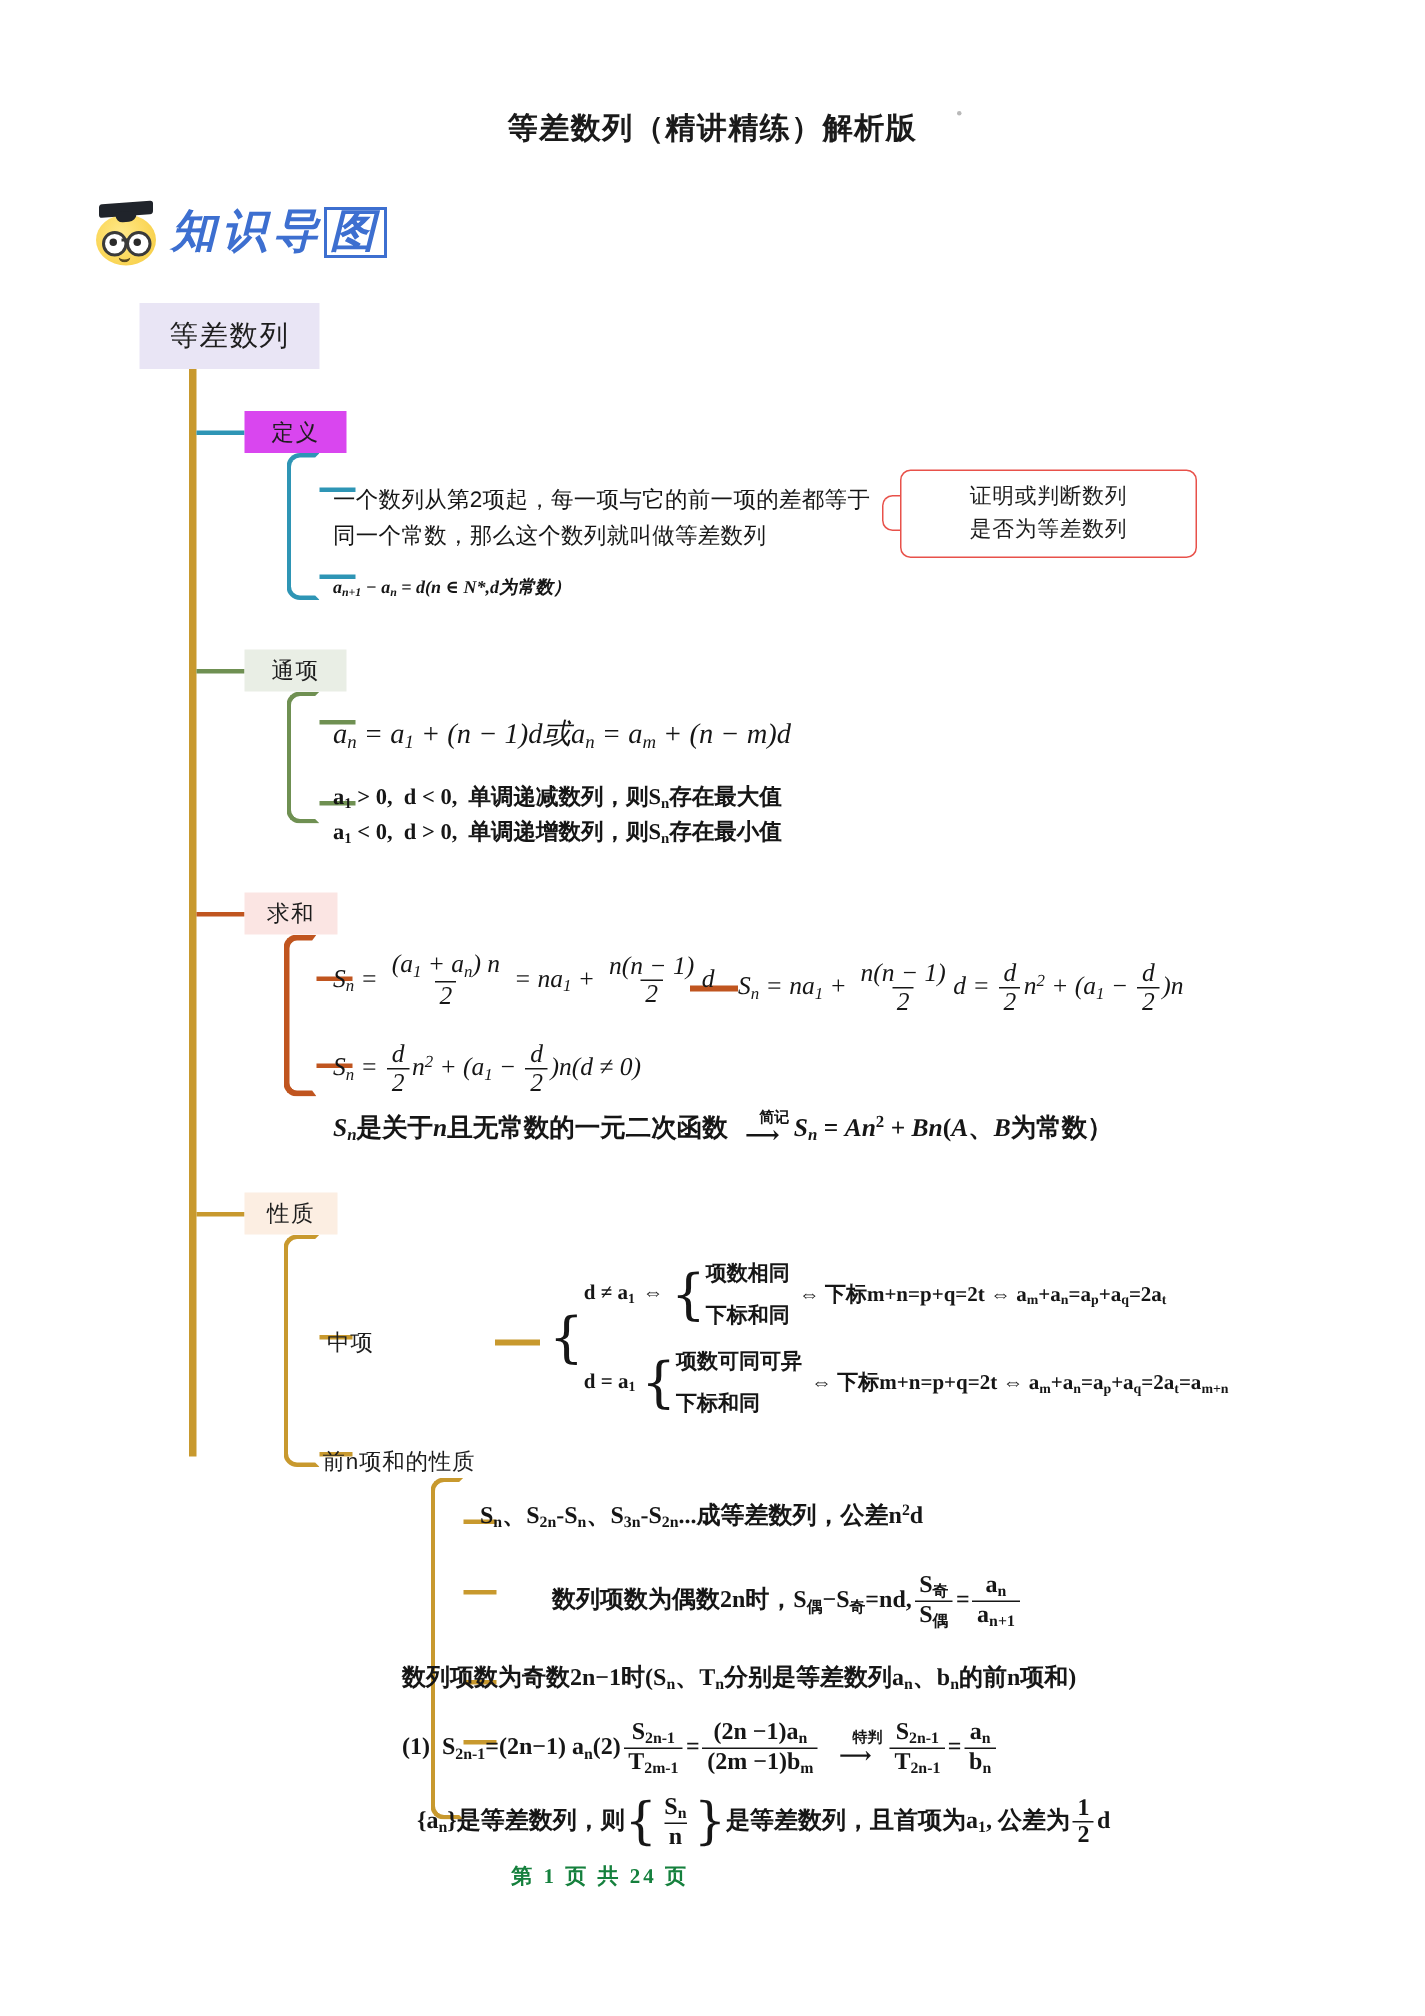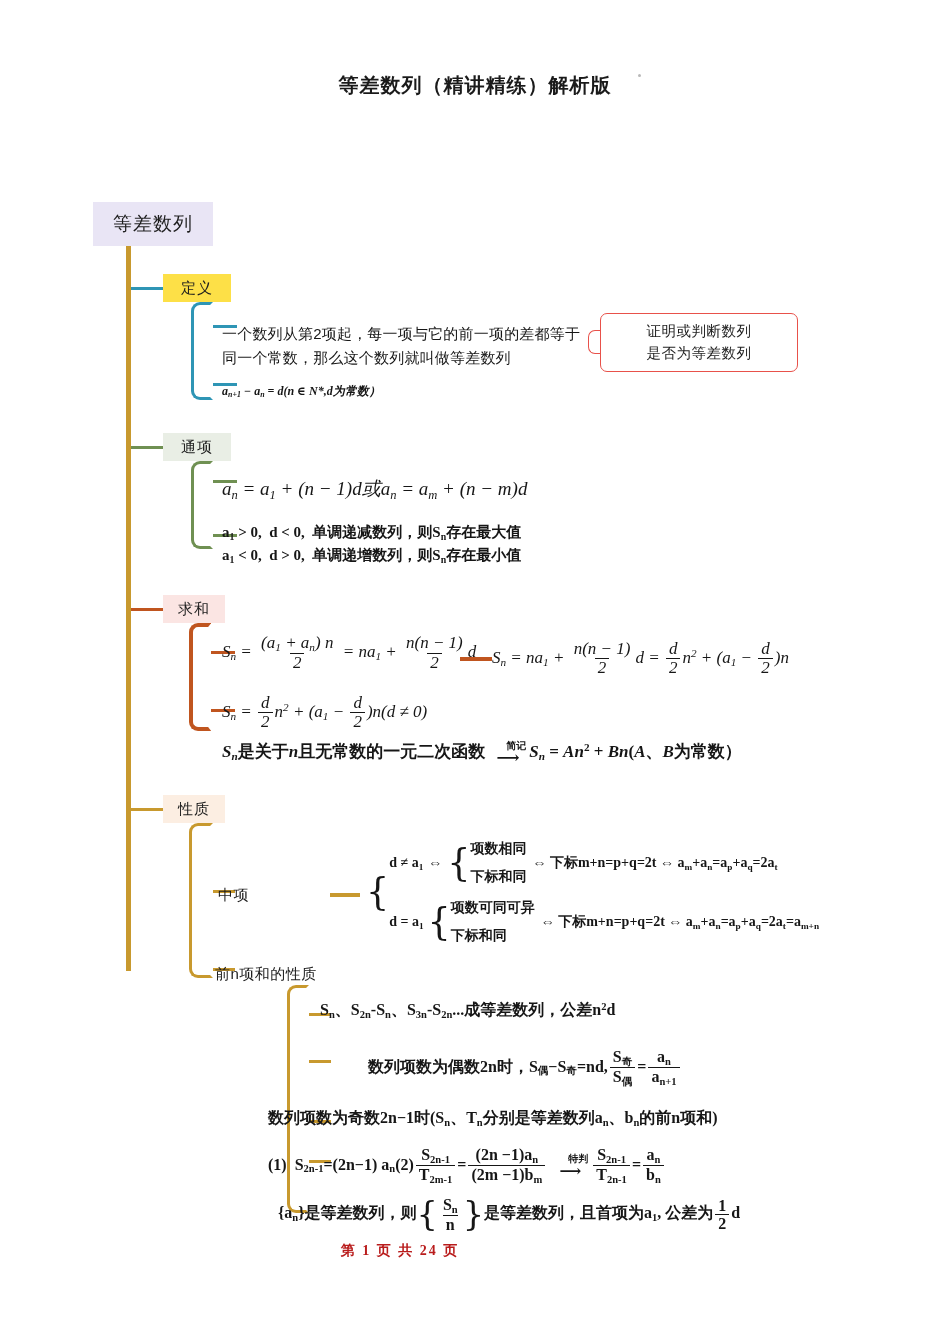--- a/index.html
+++ b/index.html
@@ -76,21 +76,21 @@
     font-family:"Liberation Sans","DejaVu Sans",sans-serif;
     display:flex;align-items:center;justify-content:center;
     box-sizing:border-box;
   }
   .node-root{
     left:93px;top:202px;width:120px;height:44px;
     background:#e9e5f5;font-size:19px;color:#1d1d1d;letter-spacing:1px;
   }
   .node-def{
     left:163px;top:274px;width:68px;height:28px;
-    background:#fde047;font-size:15px;color:#1d1d1d;letter-spacing:1px;
+    background:#d946ef;font-size:15px;color:#1d1d1d;letter-spacing:1px;
   }
   .node-term{
     left:163px;top:433px;width:68px;height:28px;
     background:#e9eee5;font-size:15px;color:#1d1d1d;letter-spacing:1px;
   }
   .node-sum{
     left:163px;top:595px;width:62px;height:28px;
     background:#fbe5e3;font-size:15px;color:#1d1d1d;letter-spacing:1px;
   }
   .node-prop{
@@ -229,31 +229,46 @@
     display:inline-flex;flex-direction:column;align-items:center;
     vertical-align:middle;margin:0 3px;line-height:1;
   }
   .arrowlab .lab{font-size:10px;font-weight:bold;margin-bottom:-1px;padding-left:18px;}
   .arrowlab .arw{font-size:0.95em;letter-spacing:-2px;}
 
   
   .footer{
     position:absolute;left:0;top:1242px;width:800px;text-align:center;
     font-family:"Liberation Serif","DejaVu Serif",serif;
-    font-size:14px;font-weight:bold;letter-spacing:2px;color:#b91c1c;
+    font-size:14px;font-weight:bold;letter-spacing:2px;color:#15803d;
   }
 </style>
 </head>
 <body>
 
 <div class="page">
 
   <div class="doc-title">等差数列（精讲精练）解析版</div>
   <div class="title-dot"></div>
 
+  <div class="banner">
+    <div class="banner-emoji">
+      <div class="emoji-face"></div>
+      <div class="emoji-cap"></div>
+      <div class="emoji-eye l">
+          <i></i>
+        </div>
+      <div class="emoji-eye r">
+          <i></i>
+        </div>
+      <div class="emoji-bridge"></div>
+      <div class="emoji-mouth"></div>
+    </div>
+    <div class="banner-text"><span>知识</span><span>导</span><span class="boxed">图</span></div>
+  </div>
 
   <div class="conn trunk"></div>
   <div class="stub stub-def"></div>
   <div class="stub stub-term"></div>
   <div class="stub stub-sum"></div>
   <div class="stub stub-prop"></div>
 
   <div class="spine spine-def">
     <div class="tick" style="top:20px;"></div>
     <div class="tick" style="top:78px;"></div>

